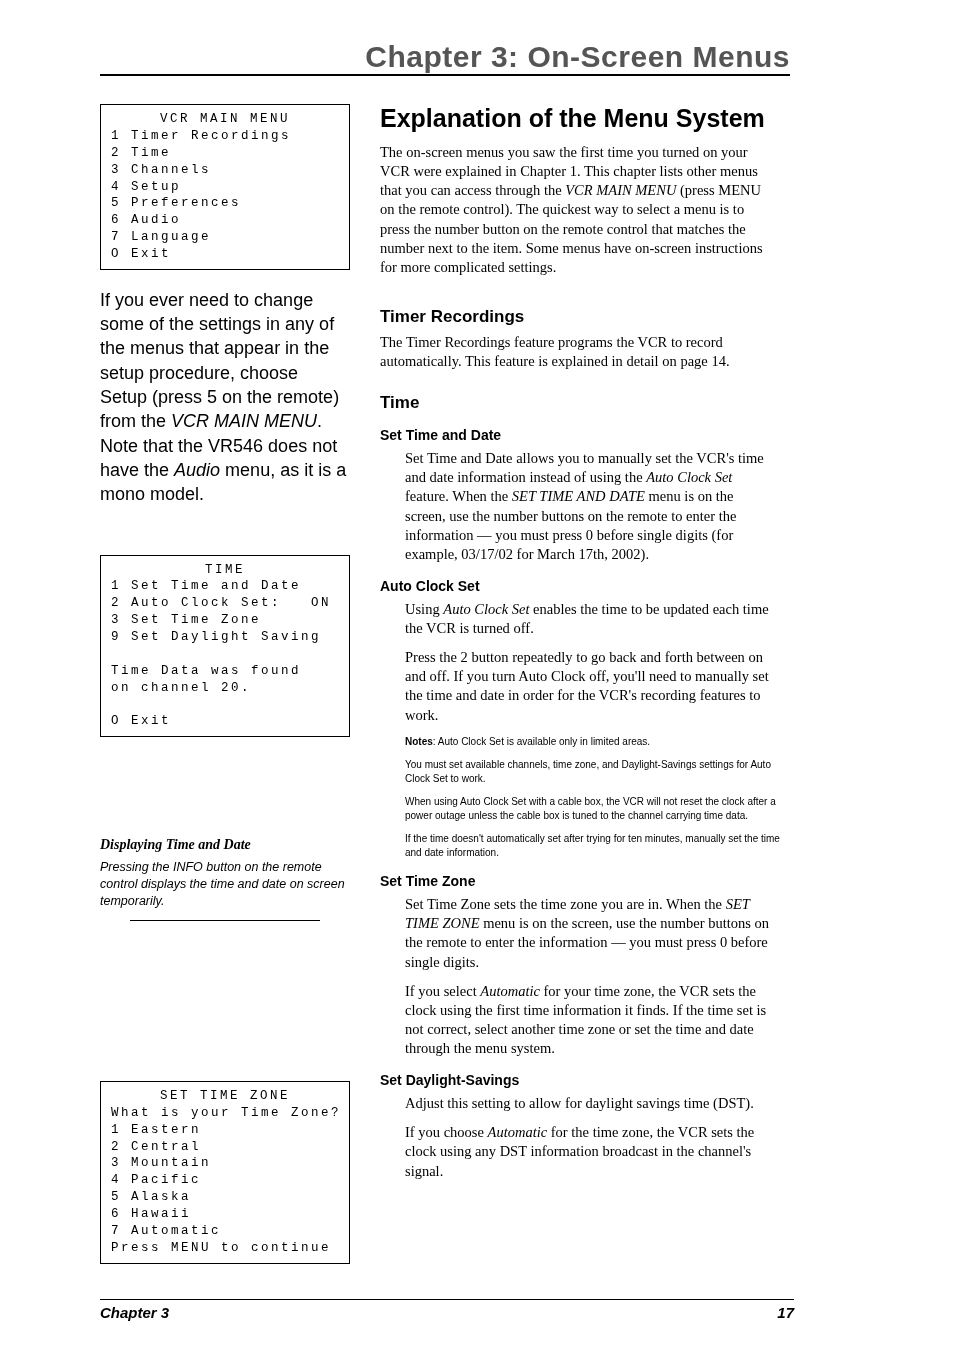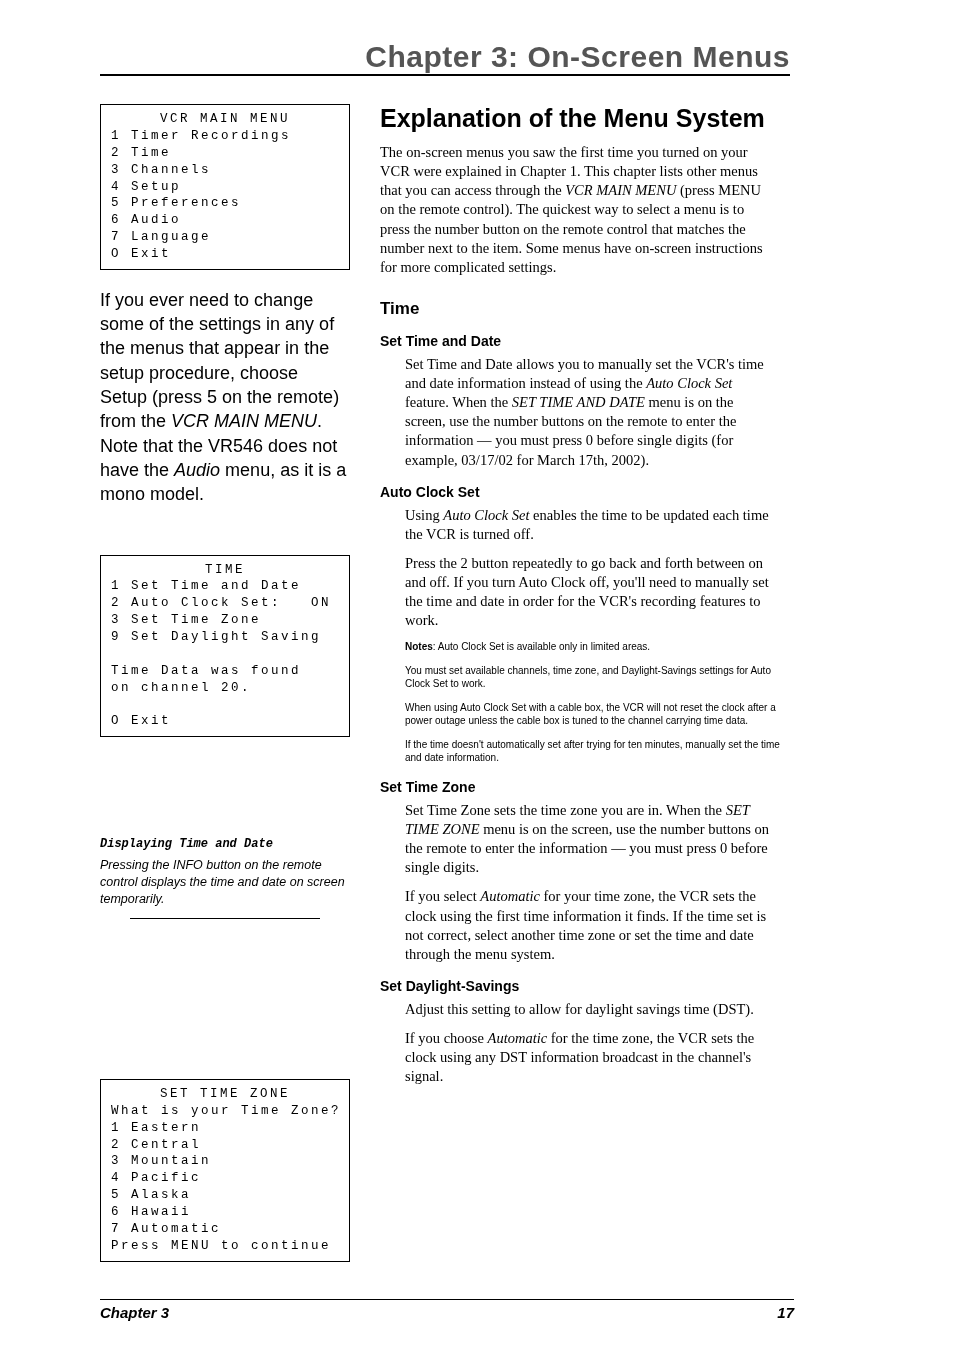--- a/index.html
+++ b/index.html
@@ -60,23 +60,23 @@
     box-sizing: border-box;
   }
   .side-note {
     font-size: 18px;
     line-height: 1.35;
     font-family: "Frutiger", "Helvetica Neue", Arial, sans-serif;
   }
   .tip-heading {
     font-weight: bold;
     font-style: italic;
-    font-size: 12px;
+    font-size: 14px;
     margin-bottom: 6px;
-    font-family: Liberation Mono, monospace;
+    font-family: Liberation Serif, serif;
   }
   .tip-body {
     font-style: italic;
     font-size: 12.5px;
     line-height: 1.35;
     font-family: "Frutiger","Helvetica Neue",Arial,sans-serif;
   }
   .tip-rule {
     border-top: 0.5px solid #000;
     margin: 10px 30px 0 30px;
@@ -189,20 +189,22 @@
 
     </div>
 
     <div class="right-col">
 
       <h2 class="main-heading">Explanation of the Menu System</h2>
       <p class="body-para">
         <span>The on-screen menus you saw the first time you turned on your VCR were explained in Chapter 1. This chapter lists other menus that you can access through the </span><span class="italic">VCR MAIN MENU</span><span> (press MENU on the remote control). The quickest way to select a menu is to press the number button on the remote control that matches the number next to the item. Some menus have on-screen instructions for more complicated settings.</span>
       </p>
 
+      <h3 class="sub-heading" style="margin-top:30px">Timer Recordings</h3>
+      <p class="body-para">The Timer Recordings feature programs the VCR to record automatically. This feature is explained in detail on page 14.</p>
 
       <h3 class="sub-heading">Time</h3>
 
       <h4 class="sub-sub-heading indent-para">Set Time and Date</h4>
       <p class="body-para indent-para">
         <span>Set Time and Date allows you to manually set the VCR's time and date information instead of using the </span><span class="italic">Auto Clock Set</span><span> feature. When the </span><span class="italic">SET TIME AND DATE</span><span> menu is on the screen, use the number buttons on the remote to enter the information — you must press 0 before single digits (for example, 03/17/02 for March 17th, 2002).</span>
       </p>
 
       <h4 class="sub-sub-heading indent-para">Auto Clock Set</h4>
       <p class="body-para indent-para">

